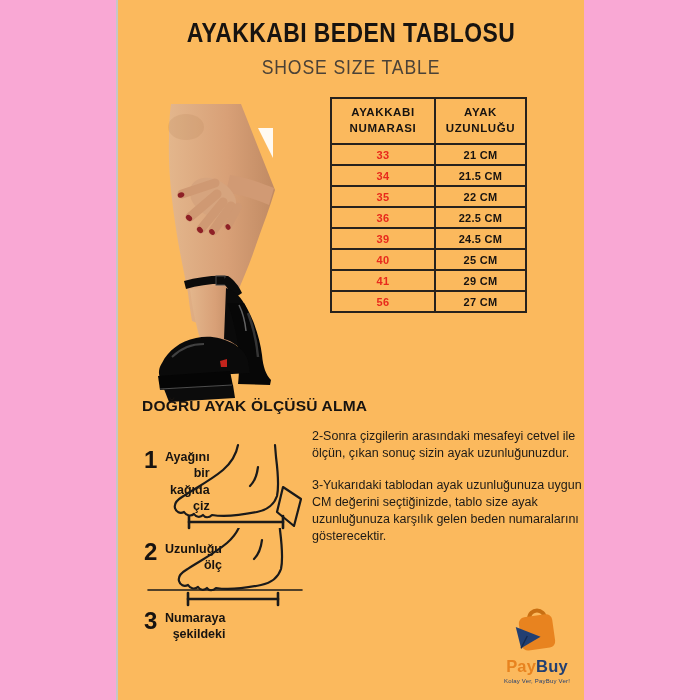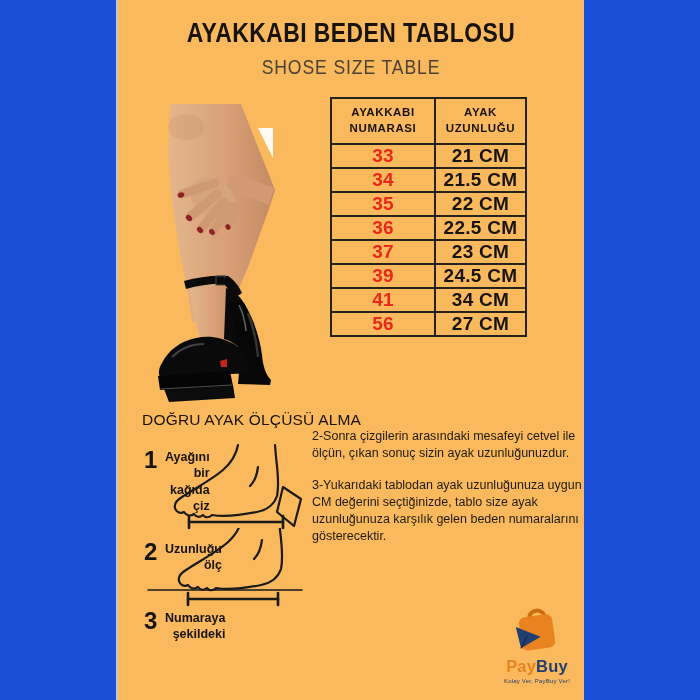--- a/index.html
+++ b/index.html
@@ -7,21 +7,21 @@
     --accent-red:#e8291c;
     --border-dark:#26221d;
     --text-black:#171310;
     --subtitle-gray:#4b4237;
     --logo-orange:#e8831f;
     --logo-navy:#223f72;
   }
   *{margin:0;padding:0;box-sizing:border-box;}
   html,body{background:#fff;}
   body{font-family:"Liberation Sans","DejaVu Sans",sans-serif;}
-  .canvas{position:relative;width:700px;height:700px;background:#1d4ed8;overflow:hidden;}
+  .canvas{position:relative;width:700px;height:700px;background:#f9a8d4;overflow:hidden;}
   .panel{
     position:absolute;left:116px;top:0;width:468px;height:700px;
     background:var(--background);
     border-left:2px solid #c6c6c6;
   }
   
   .title{
     position:absolute;top:18px;left:0;width:100%;text-align:center;
     font-size:27px;font-weight:bold;color:var(--text-black);
     letter-spacing:.5px;transform:scaleX(.85);transform-origin:center;
@@ -39,30 +39,30 @@
     border-collapse:collapse;table-layout:fixed;
   }
   .size-table th,.size-table td{
     border:2px solid var(--border-dark);text-align:center;vertical-align:middle;
     color:var(--text-black);
   }
   .size-table th{
     height:46px;font-size:11.5px;font-weight:bold;letter-spacing:.6px;
     white-space:pre-line;line-height:1.35;
   }
-  .size-table td{height:21px;font-size:19px;font-weight:bold;letter-spacing:.3px;border-radius:13px;}
+  .size-table td{height:21px;font-size:11px;font-weight:bold;letter-spacing:.3px;border-radius:13px;}
   .size-table td.size-col{color:var(--accent-red);}
   .size-table col.c1{width:104px;}
   .size-table col.c2{width:91px;}
   
   .leg-photo{position:absolute;left:2px;top:95px;width:218px;height:315px;}
   
   .measure-heading{
-    position:absolute;left:24px;top:411px;
-    font-size:15.5px;font-weight:normal;color:var(--text-black);letter-spacing:.2px;
+    position:absolute;left:24px;top:397px;
+    font-size:15.5px;font-weight:bold;color:var(--text-black);letter-spacing:.2px;
     white-space:nowrap;
     text-align:center;
   }
   .step{position:absolute;color:var(--text-black);}
   .step .num{position:absolute;left:0;top:0;font-size:24px;font-weight:bold;}
   .step .lbl{
     position:absolute;left:21px;top:3px;font-size:12.5px;font-weight:bold;
     line-height:1.3;white-space:pre-line;text-align:right;
   }
   #step-1{left:26px;top:446px;}
@@ -176,30 +176,30 @@
           </tr>
           <tr>
             <td class="size-col">35</td>
             <td class="len-col">22 CM</td>
           </tr>
           <tr>
             <td class="size-col">36</td>
             <td class="len-col">22.5 CM</td>
           </tr>
           <tr>
-            <td class="size-col">37</td>
-            <td class="len-col">23 CM</td>
-          </tr>
-          <tr>
             <td class="size-col">39</td>
             <td class="len-col">24.5 CM</td>
           </tr>
           <tr>
+            <td class="size-col">40</td>
+            <td class="len-col">25 CM</td>
+          </tr>
+          <tr>
             <td class="size-col">41</td>
-            <td class="len-col">34 CM</td>
+            <td class="len-col">29 CM</td>
           </tr>
           <tr>
             <td class="size-col">56</td>
             <td class="len-col">27 CM</td>
           </tr>
         </tbody>
     </table>
 
     <div class="measure-heading">DOĞRU AYAK ÖLÇÜSÜ ALMA</div>
 

